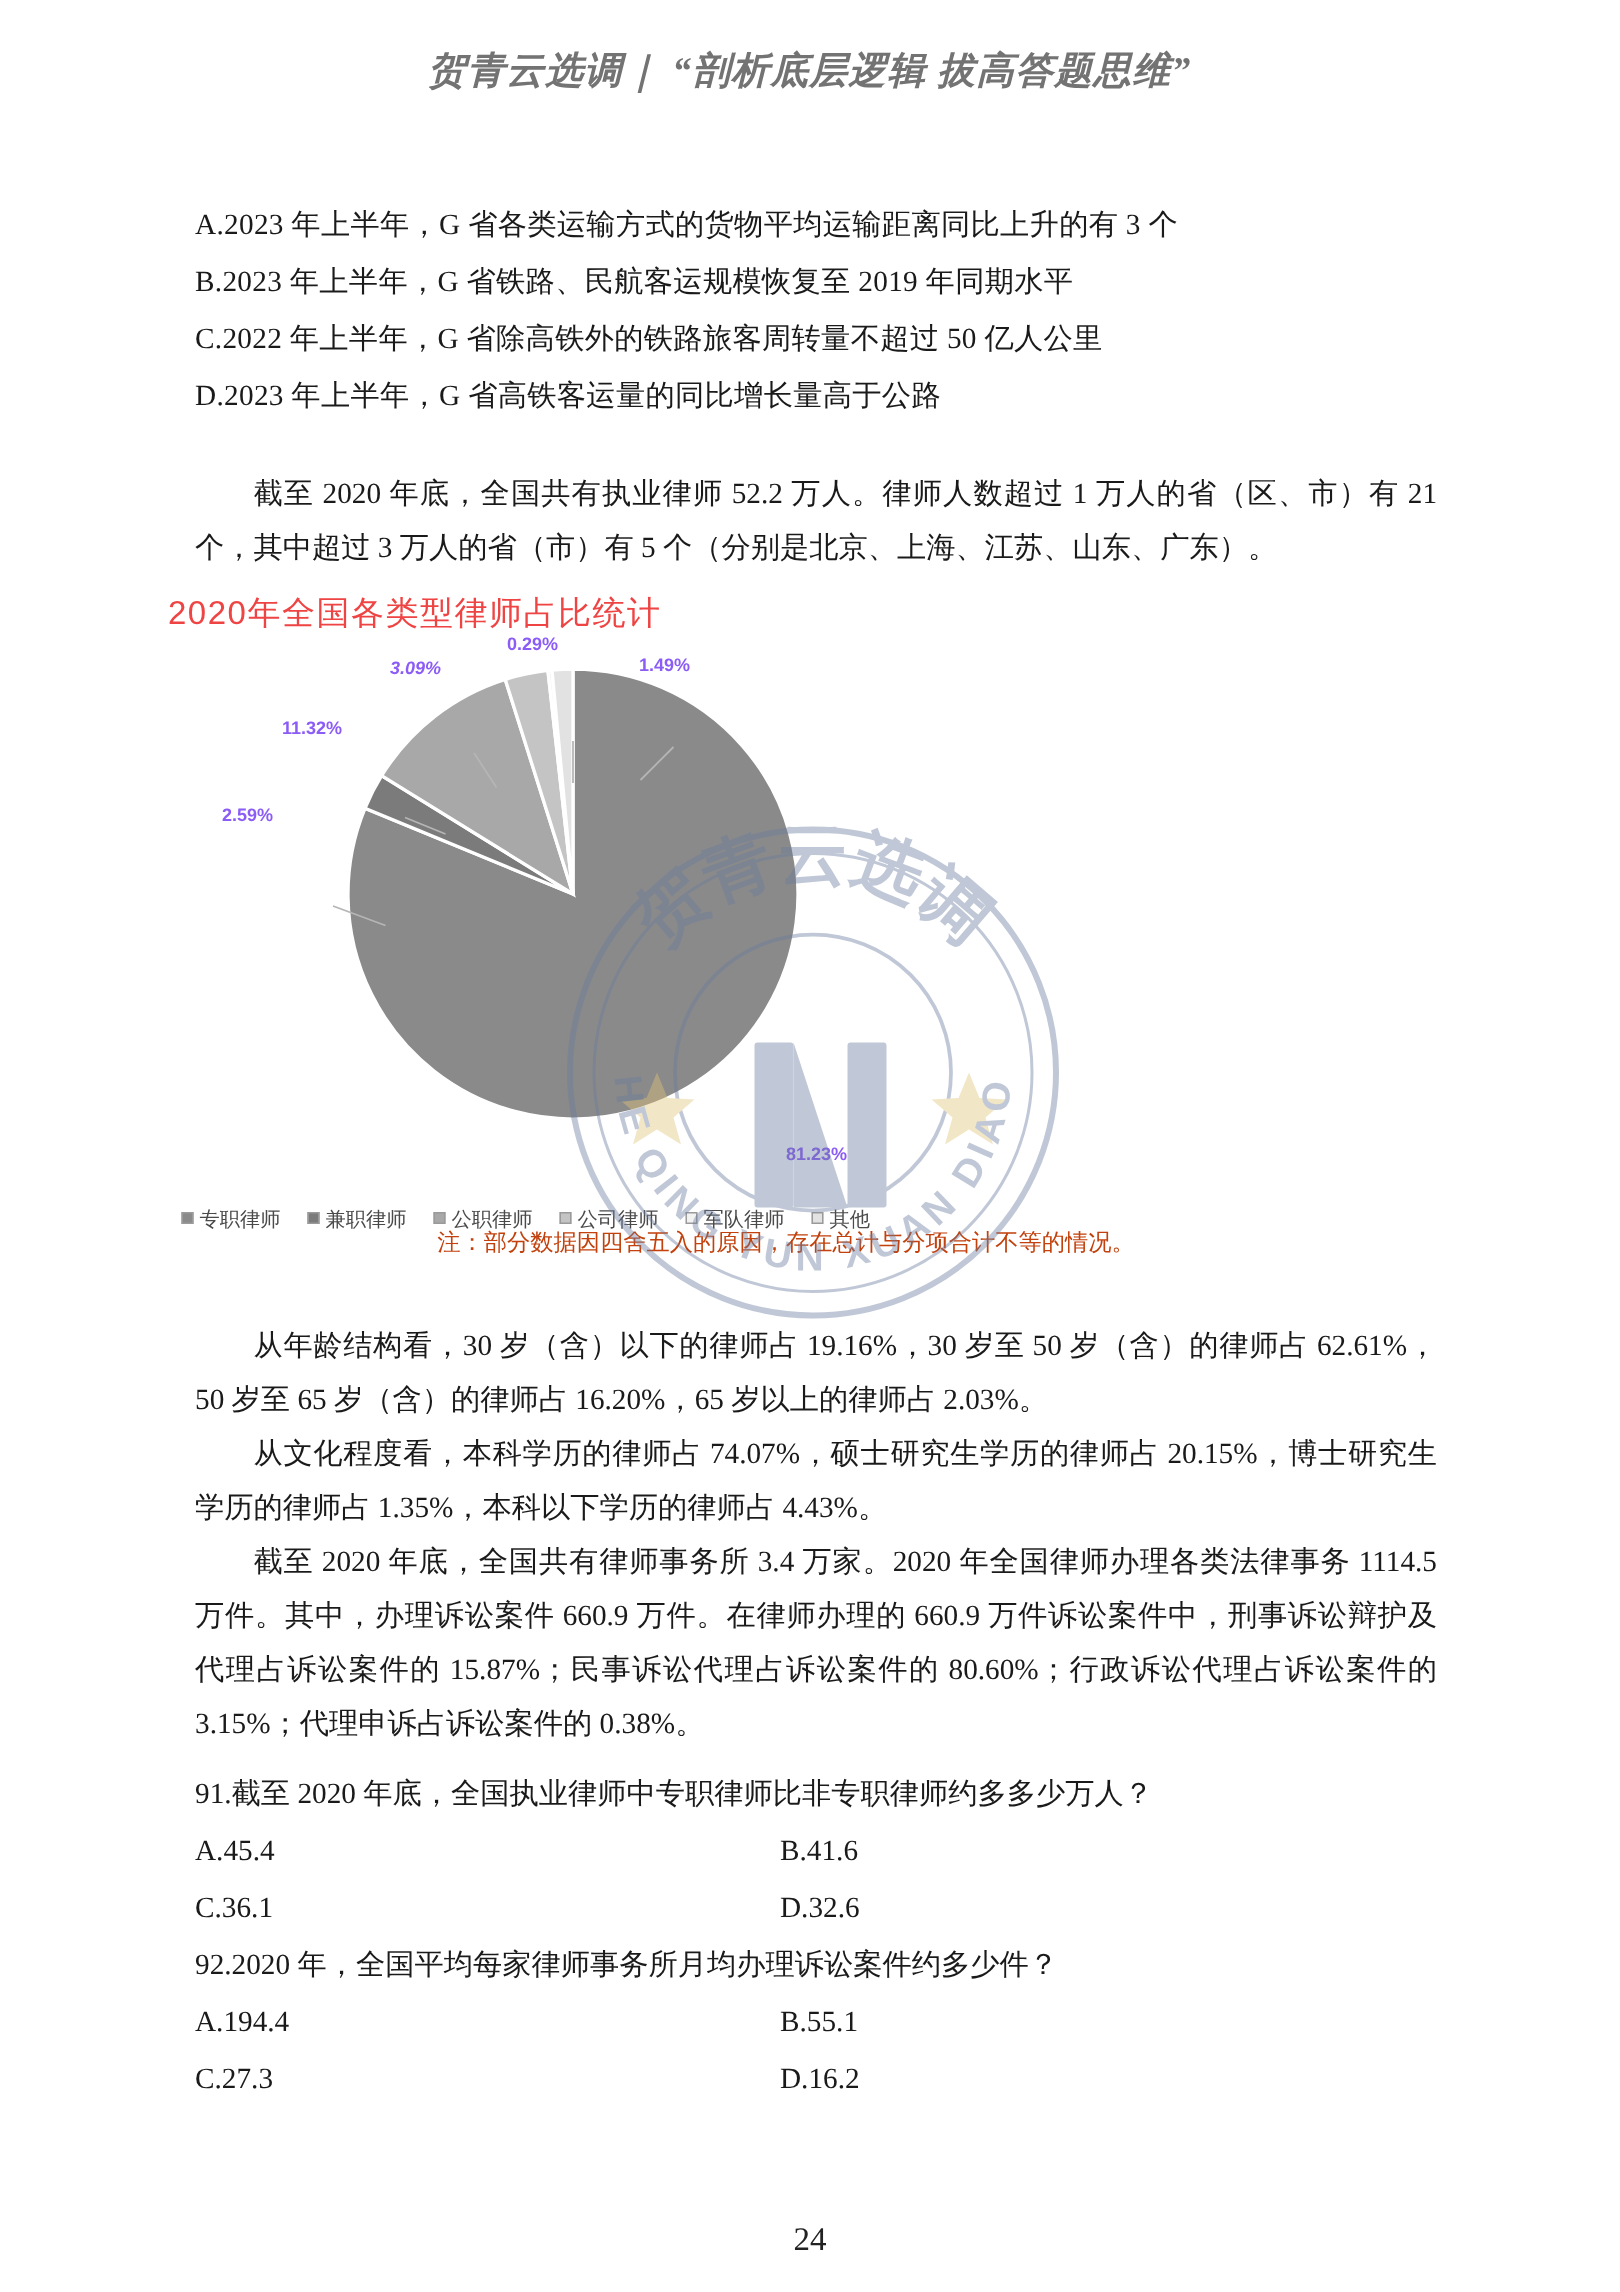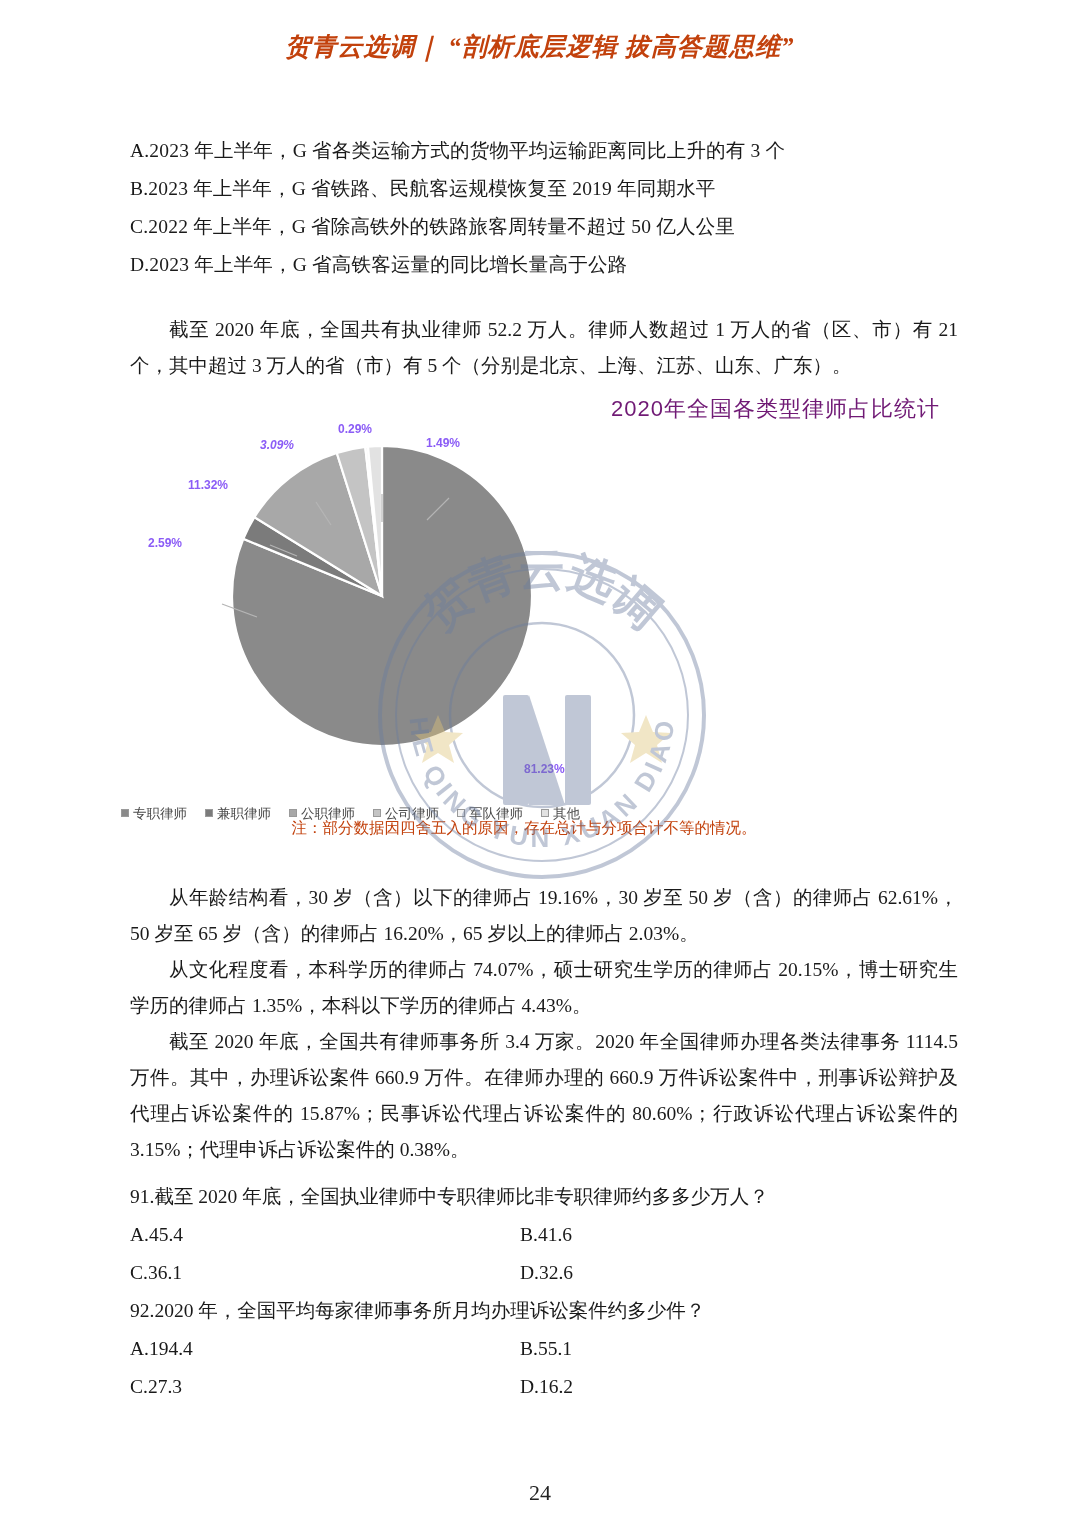--- a/index.html
+++ b/index.html
@@ -13,21 +13,21 @@
   }
   .page { position:relative; width:1080px; height:1528px; }
 
   
   .header {
     position:absolute; top:30px; left:0; width:1080px;
     text-align:center;
     font-size:25px;
     font-weight:700;
     letter-spacing:1px;
-    color:#c2410c;
+    color:#737373;
     font-family:"Liberation Serif","DejaVu Serif",serif;
     font-style:italic;
   }
 
   
   .content {
     position:absolute;
     left:130px; top:132px;
     width:828px;
   }
@@ -51,23 +51,23 @@
   
   .chart-wrap {
     position:relative;
     width:828px;
     height:490px;
     margin-top:6px;
   }
   .chart-title {
     position:absolute;
     left:0; right:0; top:4px;
-    text-align:right;
+    text-align:left;
     font-size:22px;
-    color:#701a75;
+    color:#ef4444;
     font-family:"Liberation Sans","DejaVu Sans",sans-serif;
     letter-spacing:1px;
     transform:translateX(-18px);
   }
   .pie-svg { position:absolute; left:20px; top:24px; }
   .pct {
     position:absolute;
     font-family:"Liberation Sans","DejaVu Sans",sans-serif;
     font-size:12px;
     color:#8b5cf6;

